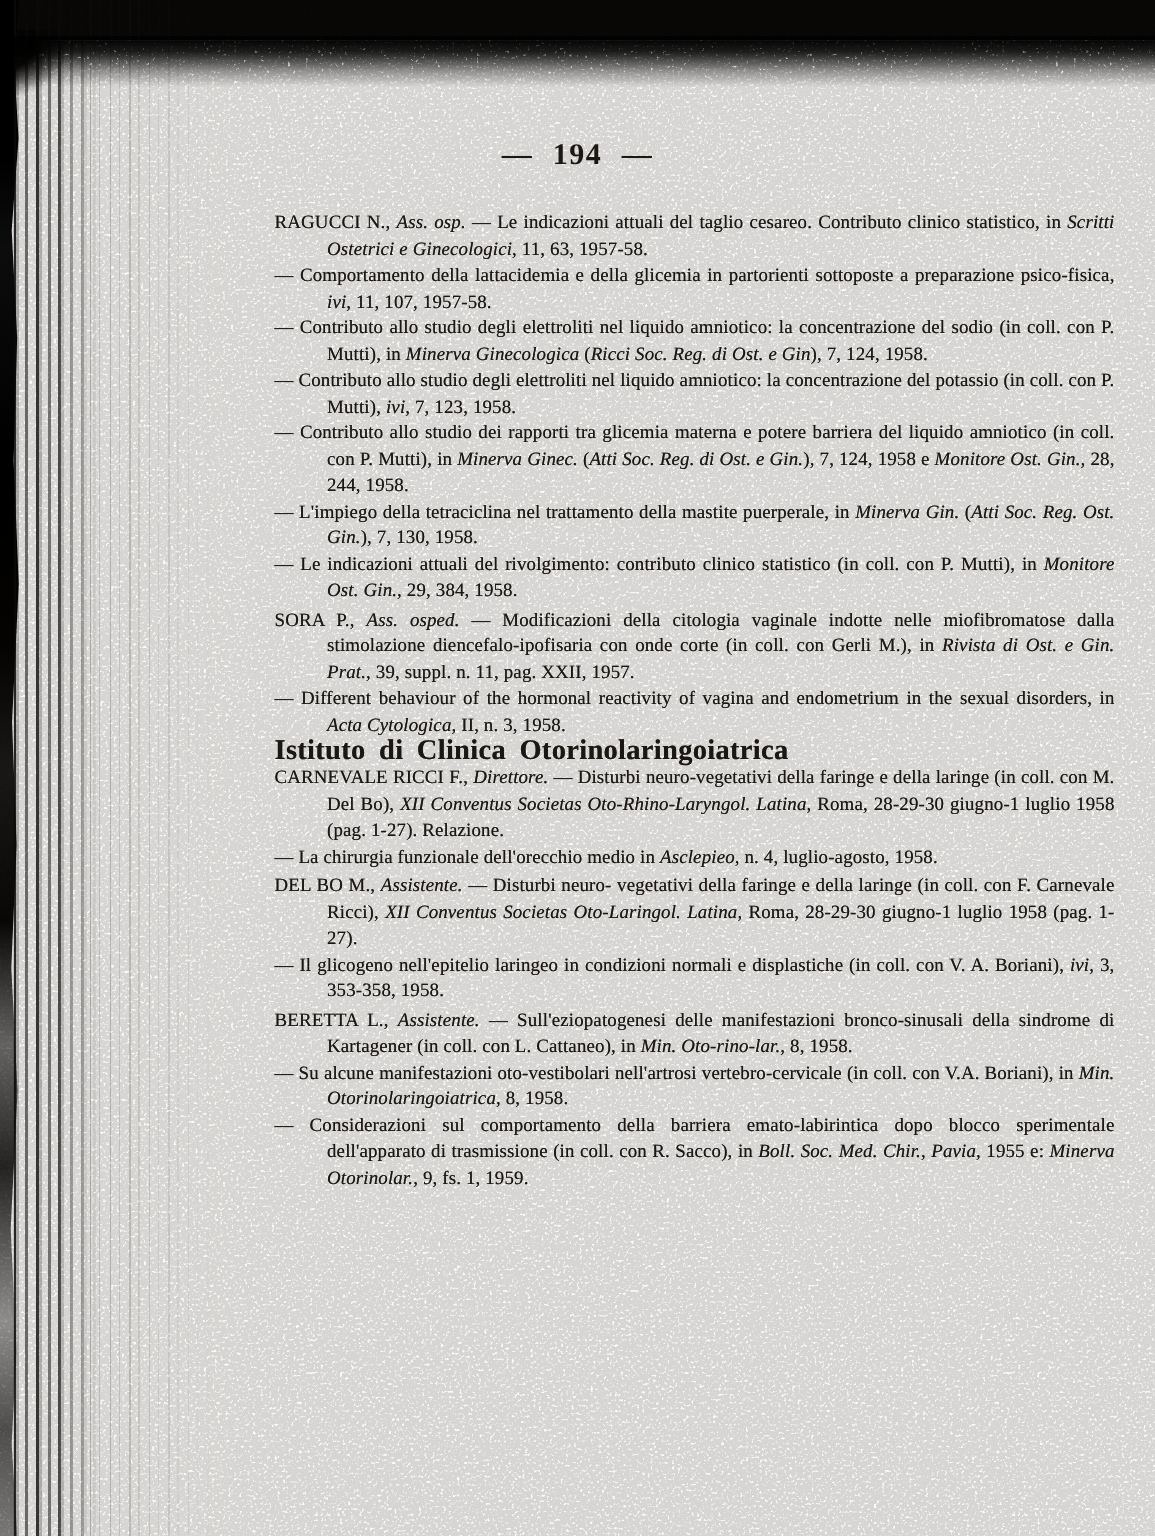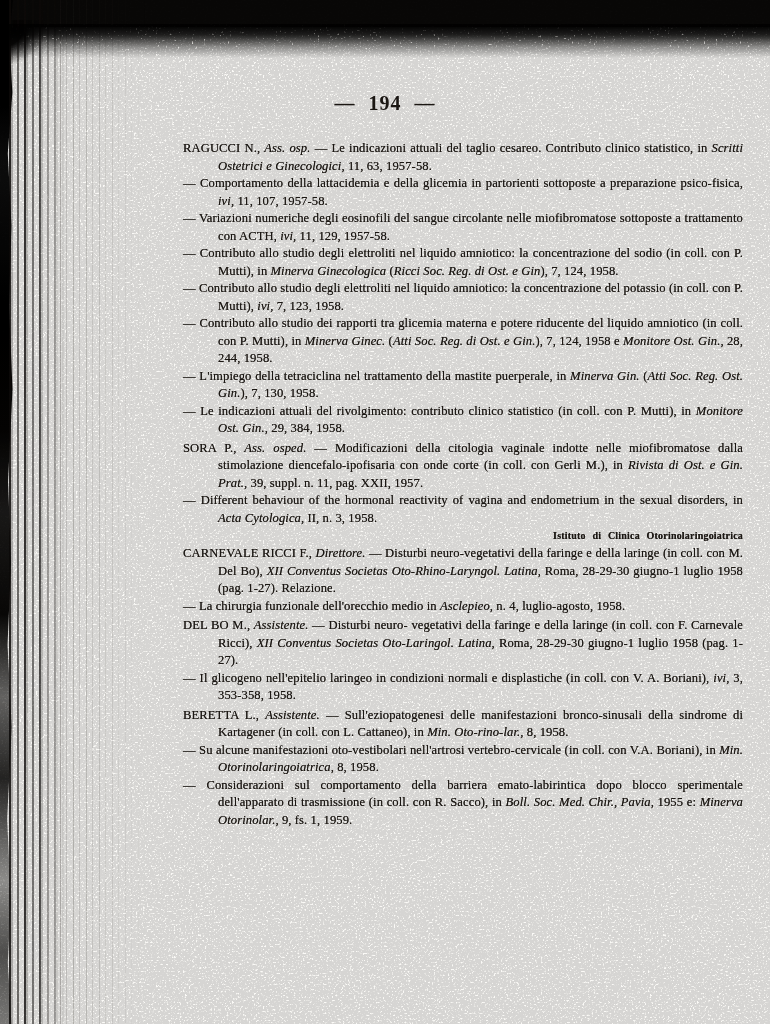--- a/index.html
+++ b/index.html
@@ -67,22 +67,22 @@
   }
   .content{
     position:absolute;left:183px;top:140px;width:560px;
     font-size:12.6px;line-height:17.5px;text-align:justify;
     letter-spacing:.1px;
     text-shadow:0 0 .3px rgba(27,23,19,.75);
   }
   .content p{margin:0;padding-left:35px;text-indent:-35px;}
   .content p.group-start{margin-top:2px;}
   .section-heading{
-    margin:33px 0 21px;text-align:right;font-weight:bold;
-    font-size:10px;line-height:18px;word-spacing:4px;letter-spacing:.2px;
+    margin:33px 0 21px;text-align:left;font-weight:bold;
+    font-size:19px;line-height:18px;word-spacing:4px;letter-spacing:.2px;
     padding:0!important;text-indent:0!important;
   }
   i{font-style:italic;}
 </style>
 </head>
 <body>
 
 <div class="page">
 
   <div class="top-band"></div>
@@ -112,27 +112,26 @@
   <div class="pagenum">— 194 —</div>
 
   <div class="content">
     <div>
 
       <div>
     <p><span>RAGUCCI N., </span><i>Ass. osp.</i><span> — Le indicazioni attuali del taglio cesareo. Contributo clinico statistico, in </span><i>Scritti Ostetrici e Ginecologici,</i><span> 11, 63, 1957-58.</span></p>
 
     <p><span>— Comportamento della lattacidemia e della glicemia in partorienti sottoposte a preparazione psico-fisica, </span><i>ivi,</i><span> 11, 107, 1957-58.</span></p>
 
-    <p><span>— Variazioni numeriche degli eosinofili del sangue circolante nelle miofibromatose sottoposte a trattamento con ACTH, </span><i>ivi,</i><span> 11, 129, 1957-58.</span></p>
 
     <p><span>— Contributo allo studio degli elettroliti nel liquido amniotico: la concentrazione del sodio (in coll. con P. Mutti), in </span><i>Minerva Ginecologica</i><span> (</span><i>Ricci Soc. Reg. di Ost. e Gin</i><span>), 7, 124, 1958.</span></p>
 
     <p><span>— Contributo allo studio degli elettroliti nel liquido amniotico: la concentrazione del potassio (in coll. con P. Mutti), </span><i>ivi,</i><span> 7, 123, 1958.</span></p>
 
-    <p><span>— Contributo allo studio dei rapporti tra glicemia materna e potere riducente del liquido amniotico (in coll. con P. Mutti), in </span><i>Minerva Ginec.</i><span> (</span><i>Atti Soc. Reg. di Ost. e Gin.</i><span>), 7, 124, 1958 e </span><i>Monitore Ost. Gin.,</i><span> 28, 244, 1958.</span></p>
+    <p><span>— Contributo allo studio dei rapporti tra glicemia materna e potere barriera del liquido amniotico (in coll. con P. Mutti), in </span><i>Minerva Ginec.</i><span> (</span><i>Atti Soc. Reg. di Ost. e Gin.</i><span>), 7, 124, 1958 e </span><i>Monitore Ost. Gin.,</i><span> 28, 244, 1958.</span></p>
 
     <p><span>— L'impiego della tetraciclina nel trattamento della mastite puerperale, in </span><i>Minerva Gin.</i><span> (</span><i>Atti Soc. Reg. Ost. Gin.</i><span>), 7, 130, 1958.</span></p>
 
     <p><span>— Le indicazioni attuali del rivolgimento: contributo clinico statistico (in coll. con P. Mutti), in </span><i>Monitore Ost. Gin.,</i><span> 29, 384, 1958.</span></p>
 
     <p class="group-start"><span>SORA P., </span><i>Ass. osped.</i><span> — Modificazioni della citologia vaginale indotte nelle miofibromatose dalla stimolazione diencefalo-ipofisaria con onde corte (in coll. con Gerli M.), in </span><i>Rivista di Ost. e Gin. Prat.,</i><span> 39, suppl. n. 11, pag. XXII, 1957.</span></p>
 
     <p><span>— Different behaviour of the hormonal reactivity of vagina and endometrium in the sexual disorders, in </span><i>Acta Cytologica,</i><span> II, n. 3, 1958.</span></p>
   </div>
     </div>

